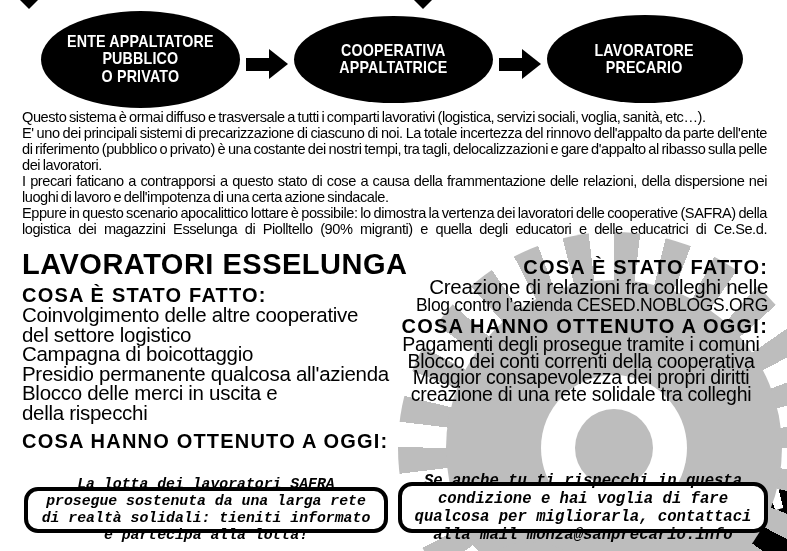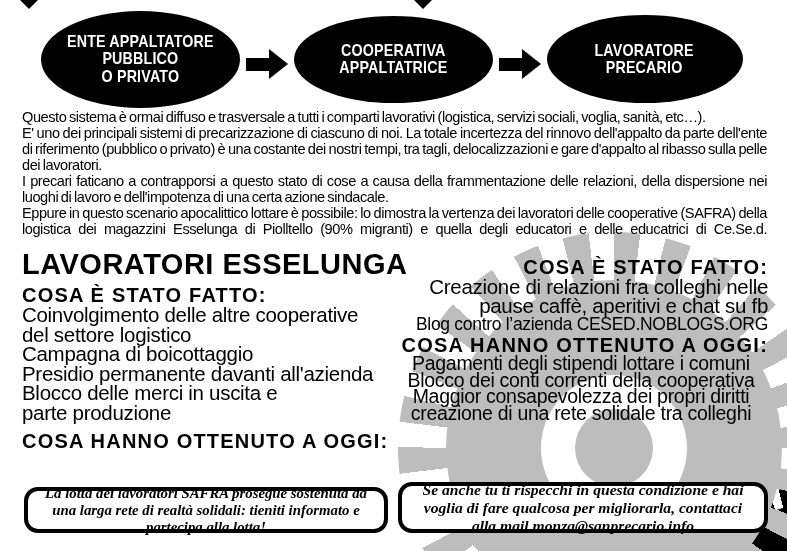--- a/index.html
+++ b/index.html
@@ -59,21 +59,21 @@
   .col-right .h1{margin-top:8px;}
   .col-right .h2{margin-top:2px;}
   .item{font-size:20.5px;line-height:19.5px;letter-spacing:-0.3px;white-space:nowrap;}
   .col-right .sec1 .item{line-height:19px;}
   .col-right .item-small{font-size:17.5px;line-height:17.5px;}
   .col-right .sec2 .item{font-size:19.5px;line-height:16.5px;text-align:center;}
 
   
   .callout{position:absolute;z-index:2;background:#fff;border:4px solid #000;border-radius:14px;
     box-sizing:border-box;display:flex;align-items:center;justify-content:center;
-    font-family:Liberation Serif, serif;font-style:italic;font-weight:bold;
+    font-family:Liberation Mono, monospace;font-style:italic;font-weight:bold;
     text-align:center;padding:3px 10px;}
   .callout-left{left:24px;top:487px;width:364px;height:46px;font-size:14.8px;line-height:17px;}
   .callout-right{left:398px;top:482px;width:370px;height:51px;font-size:15.6px;line-height:18px;justify-content:flex-end;}
 </style>
 </head>
 <body>
 
 <div class="wm">
   <div class="gear gear-corner">
     <div class="rays"></div>
@@ -131,37 +131,36 @@
   <p class="full-last">Eppure in questo scenario apocalittico lottare è possibile: lo dimostra la vertenza dei lavoratori delle cooperative (SAFRA) della logistica dei magazzini Esselunga di Piolltello (90% migranti) e quella degli educatori e delle educatrici di Ce.Se.d.</p>
 </div>
 
 <div class="col col-left">
   <div class="col-title">LAVORATORI ESSELUNGA</div>
   <div class="col-heading h1">COSA È STATO FATTO:</div>
   <div class="sec1">
     <div class="item">Coinvolgimento delle altre cooperative</div>
     <div class="item">del settore logistico</div>
     <div class="item">Campagna di boicottaggio</div>
-    <div class="item">Presidio permanente davanti all'azienda</div>
+    <div class="item">Presidio permanente qualcosa all'azienda</div>
     <div class="item">Blocco delle merci in uscita e</div>
-    <div class="item">parte produzione</div>
+    <div class="item">della rispecchi</div>
   </div>
   <div class="col-heading h2">COSA HANNO OTTENUTO A OGGI:</div>
 </div>
 
 <div class="col col-right">
   <div class="col-heading h1">COSA È STATO FATTO:</div>
   <div class="sec1">
     <div class="item">Creazione di relazioni fra colleghi nelle</div>
-    <div class="item">pause caffè, aperitivi e chat su fb</div>
     <div class="item item-small">Blog contro l’azienda CESED.NOBLOGS.ORG</div>
   </div>
   <div class="col-heading h2">COSA HANNO OTTENUTO A OGGI:</div>
   <div class="sec2">
-    <div class="item">Pagamenti degli stipendi lottare i comuni</div>
+    <div class="item">Pagamenti degli prosegue tramite i comuni</div>
     <div class="item">Blocco dei conti correnti della cooperativa</div>
     <div class="item">Maggior consapevolezza dei propri diritti</div>
     <div class="item">creazione di una rete solidale tra colleghi</div>
   </div>
 </div>
 
 <div class="callout callout-left">
   <span>La lotta dei lavoratori SAFRA prosegue sostenuta da una larga rete di realtà solidali: tieniti informato e partecipa alla lotta!</span>
 </div>
 <div class="callout callout-right">

